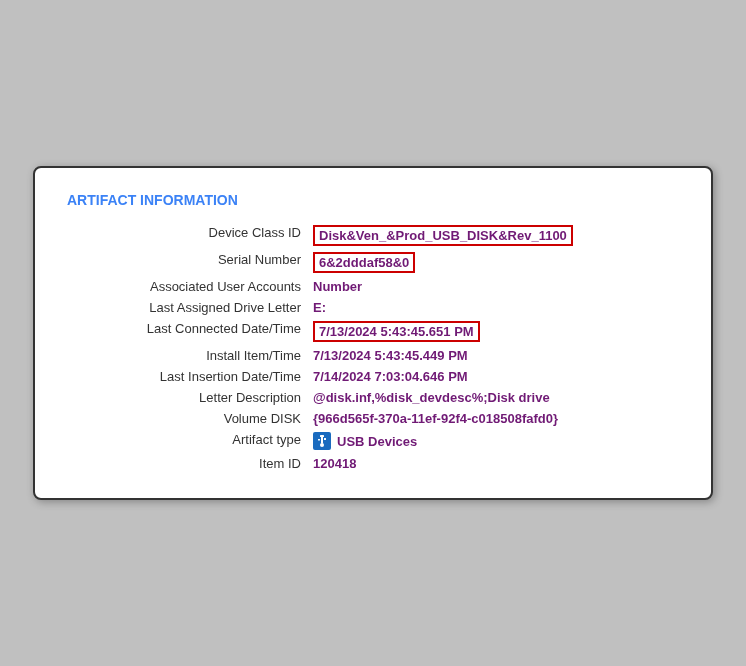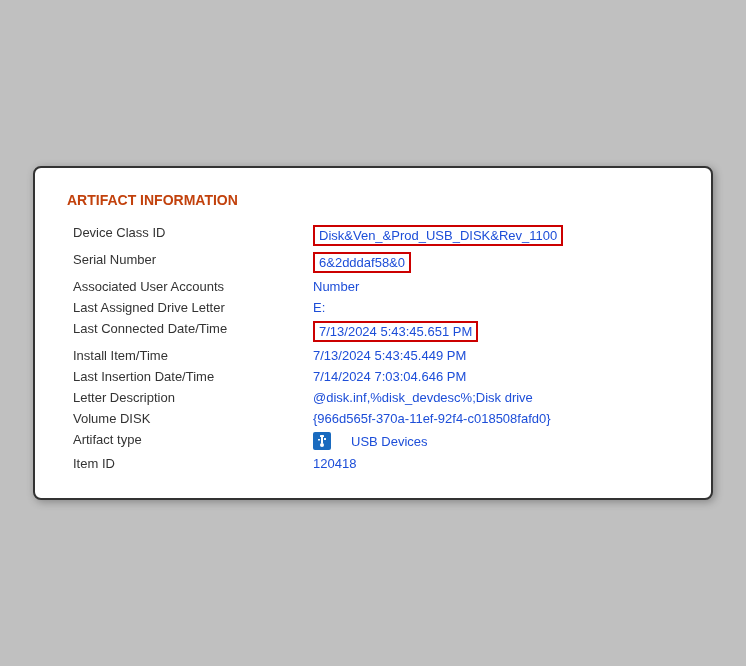--- a/index.html
+++ b/index.html
@@ -17,49 +17,50 @@
       border: 2px solid #333;
       border-radius: 8px;
       padding: 24px 32px 24px 32px;
       width: 680px;
       box-shadow: 2px 2px 8px rgba(0,0,0,0.3);
     }
     .section-title {
       font-weight: bold;
       font-size: 14px;
       margin-bottom: 14px;
-      color: #c2410c;
+      color: #3b82f6;
     }
     .info-table {
       width: 100%;
       border-collapse: collapse;
     }
     .info-table tr td {
       padding: 3px 6px;
       font-size: 13px;
       vertical-align: top;
     }
     .info-table tr td:first-child {
+      text-align: right;
       color: #333;
       width: 240px;
       white-space: nowrap;
     }
     .info-table tr td:last-child {
-      font-weight: normal;
-      color: #1d4ed8;
+      font-weight: bold;
+      color: #701a75;
     }
     .highlighted {
       border: 2px solid #cc0000;
       display: inline-block;
       padding: 1px 4px;
     }
     .artifact-type-cell {
       display: flex;
       align-items: center;
-      gap: 20px;
+      gap: 6px;
     }
     .usb-icon {
       width: 18px;
       height: 18px;
       background: #1a6bbf;
       display: inline-flex;
       align-items: center;
       justify-content: center;
       border-radius: 2px;
       flex-shrink: 0;

